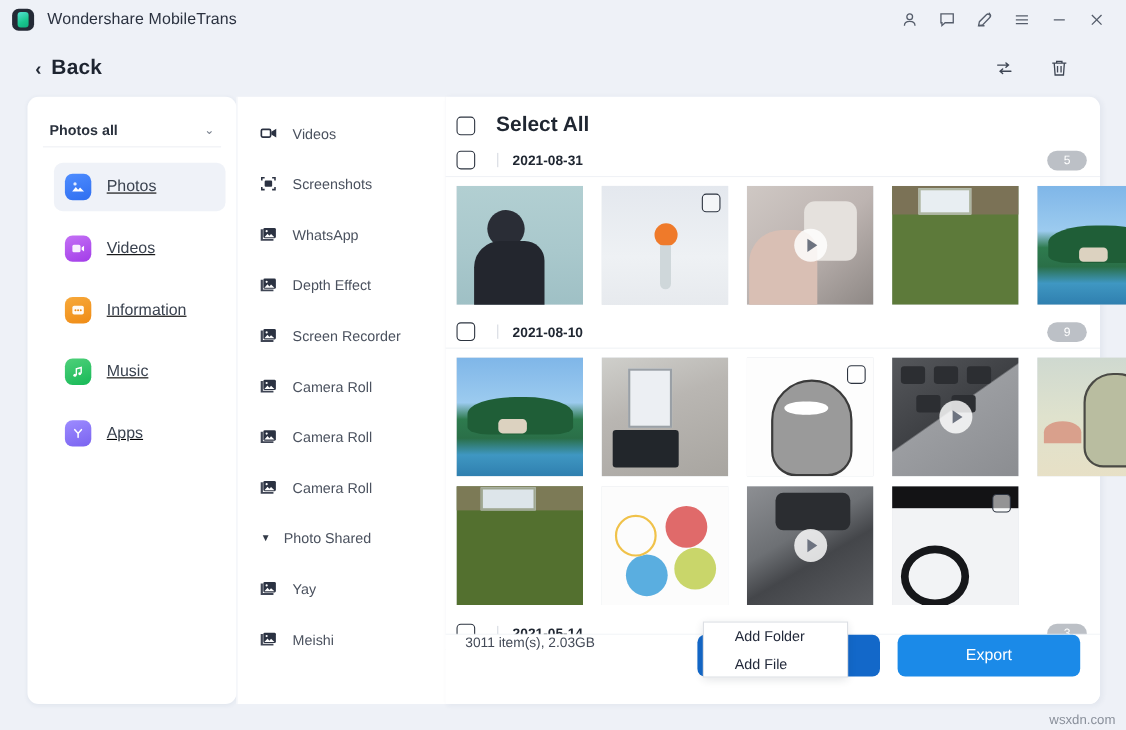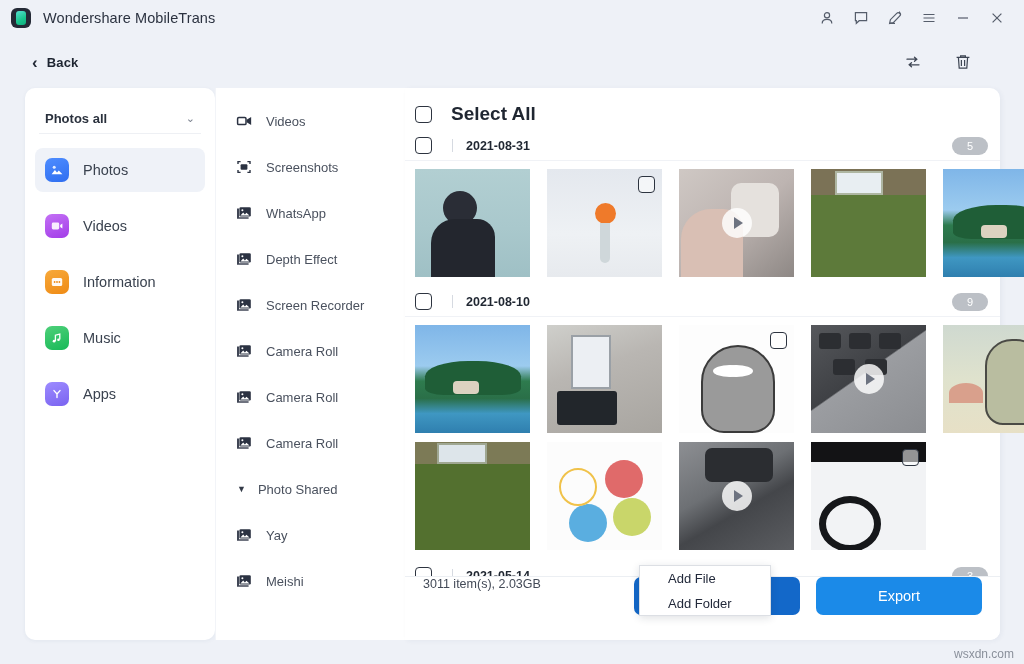--- a/index.html
+++ b/index.html
@@ -43,21 +43,21 @@
   
   .subheader {
     position: absolute; top: 36px; left: 0; width: 1024px; height: 52px;
     display: flex; align-items: center;
   }
   .back-btn {
     display: flex; align-items: center; margin-left: 32px; gap: 9px;
     color: #232a36;
   }
   .back-chevron { font-size: 17px; line-height: 1; color: #232a36; font-weight: 600; }
-  .back-label { font-size: 13px; font-weight: bold; color: #1d2430; letter-spacing: .2px; }
+  .back-label { font-size: 19px; font-weight: bold; color: #1d2430; letter-spacing: .2px; }
   .header-tools { margin-left: auto; display: flex; align-items: center; gap: 28px; margin-right: 50px; }
   .tool-icon { width: 22px; height: 22px; color: #3e4654; display: flex; align-items: center; justify-content: center;}
 
   
   .panel {
     position: absolute; background: #ffffff; border-radius: 10px;
     box-shadow: 0 1px 4px rgba(40,60,100,.06);
   }
   #sidebar  { left: 25px;  top: 88px; width: 190px; height: 552px; }
   #albums   { left: 215px; top: 88px; width: 190px; height: 552px; border-radius: 0; box-shadow:none;}
@@ -69,22 +69,22 @@
   
   .lang-select {
     position: relative; margin: 16px 14px 0 14px; height: 30px;
     display: flex; align-items: center; padding: 0 6px;
     border-bottom: 1px solid #eef0f4;
   }
   .lang-label { font-size: 13px; color: #2a313d; font-weight: bold; }
   .chev-down { margin-left: auto; color: #7b828f; font-size: 11px; }
   .nav-list { margin-top: 14px; }
   .nav-item {
-    display: flex; align-items: center; height: 44px; margin: 0 10px 12px 10px;
-    padding-left: 10px; border-radius: 8px; gap: 14px;
+    display: flex; align-items: center; height: 44px; margin: 0 10px 12px 24px;
+    padding-left: 10px; border-radius: 8px; gap: 14px; text-decoration: underline;
   }
   .nav-item.active { background: #eff2f8; }
   .nav-ico { width: 24px; height: 24px; border-radius: 7px; flex: none; position: relative; }
   .nav-text { font-size: 14.5px; color: #3a424f; }
   .ico-photos { background: linear-gradient(160deg,#4e8dff,#2f6ef0); }
   .ico-videos { background: linear-gradient(160deg,#c471f5,#a23ce8); }
   .ico-info   { background: linear-gradient(160deg,#f7a93b,#ef8b15); }
   .ico-music  { background: linear-gradient(160deg,#4fd07a,#17b957); }
   .ico-apps   { background: linear-gradient(160deg,#9d8cff,#7a63f0); }
   .nav-ico .glyph {
@@ -558,18 +558,18 @@
     <div class="bottom-bar">
       <span class="items-info">3011 item(s), 2.03GB</span>
       <div class="btn btn-import">Import</div>
       <div class="btn btn-export">Export</div>
     </div>
   </div>
 
   <div class="panel-seam"></div>
 
   <div class="ctx-menu">
+    <div class="ctx-item">Add Folder</div>
     <div class="ctx-item">Add File</div>
-    <div class="ctx-item">Add Folder</div>
   </div>
 
   <div class="watermark">wsxdn.com</div>
 </div>
 
 </body></html>

